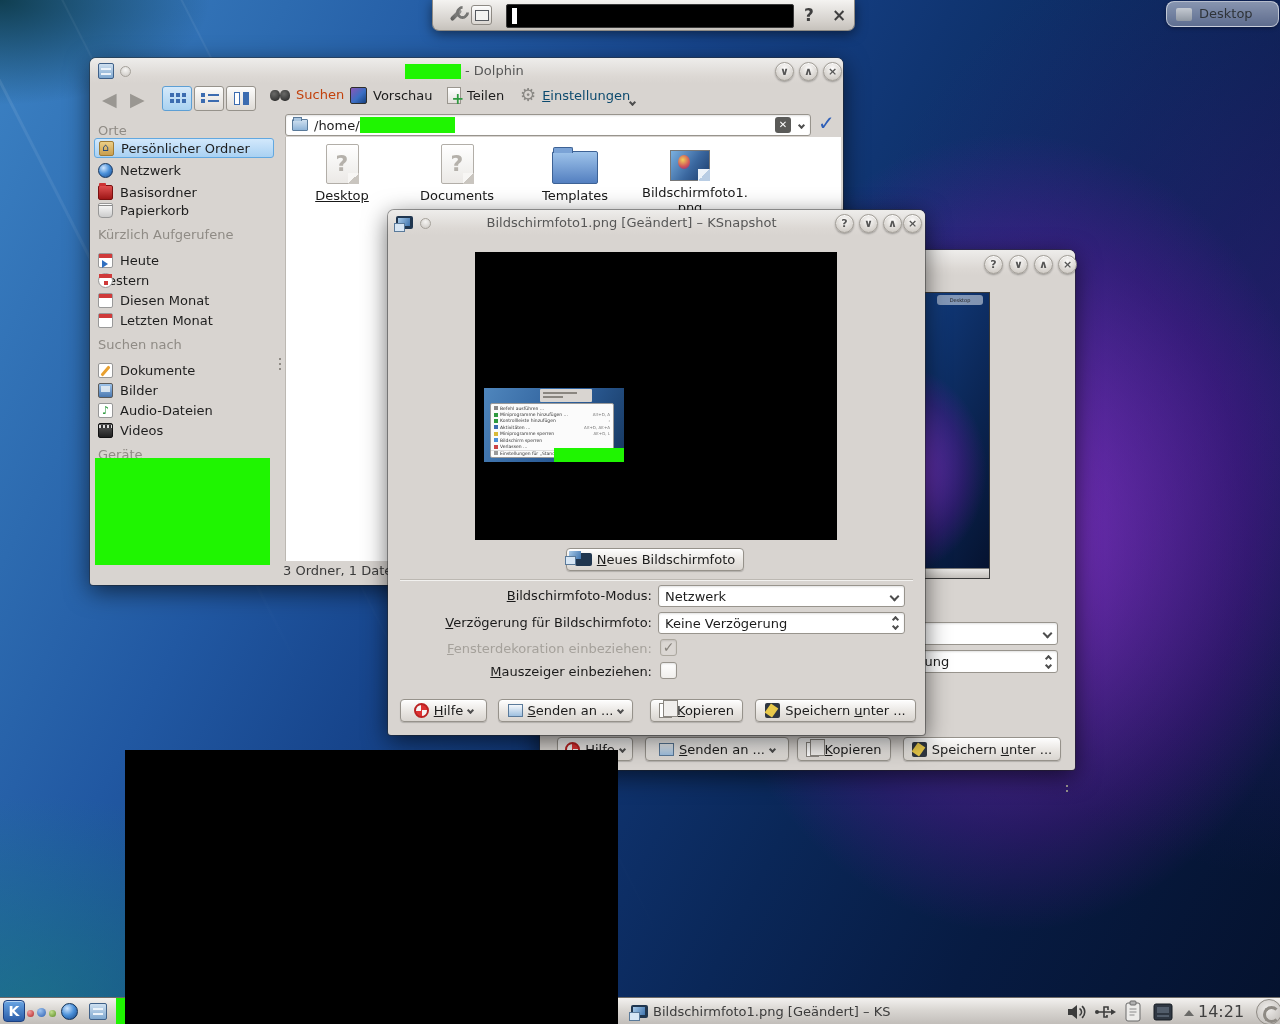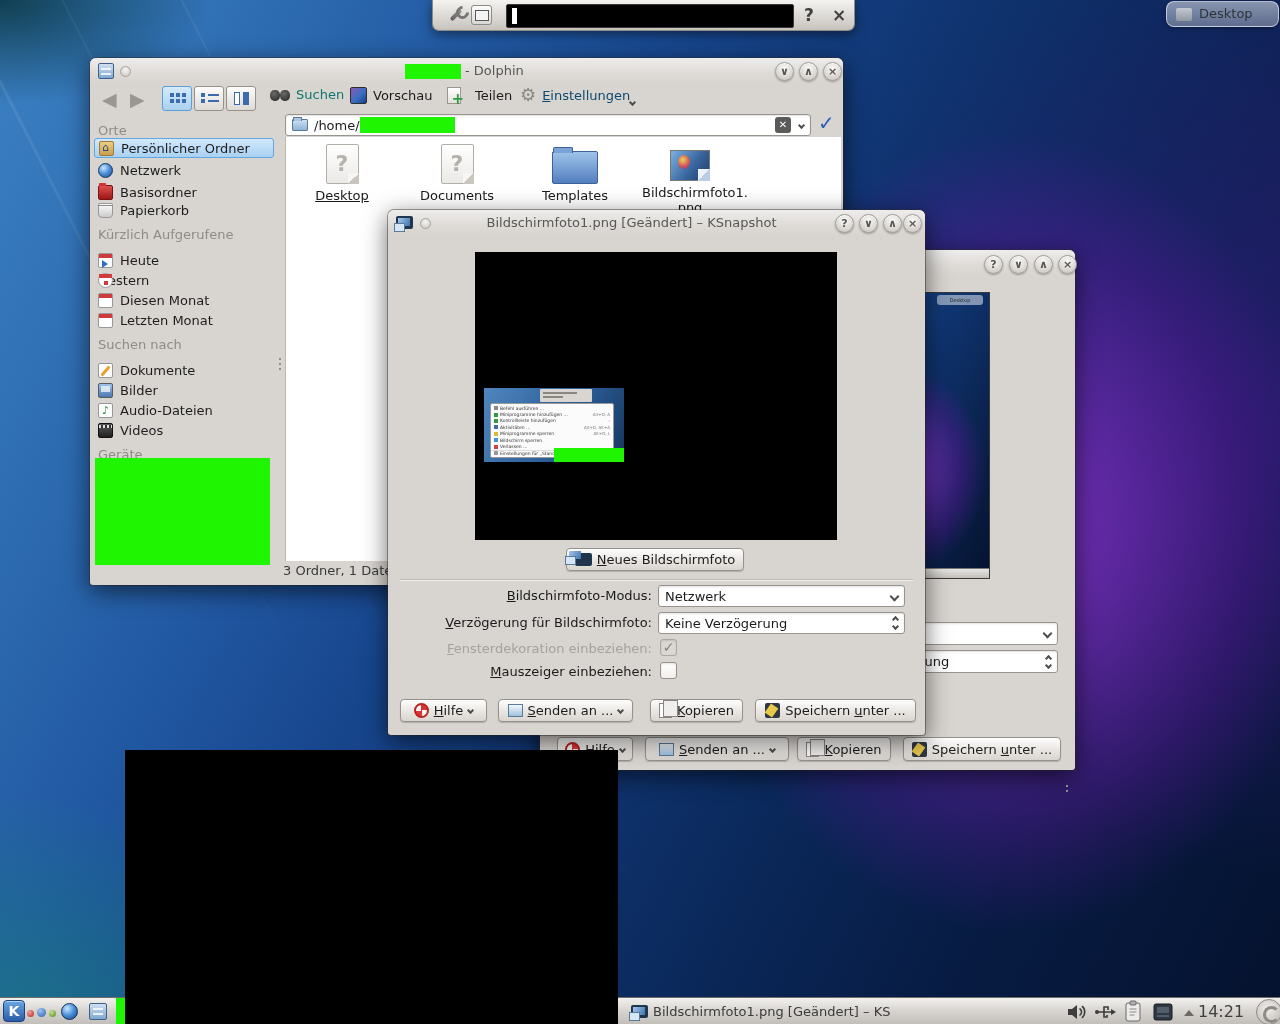--- a/index.html
+++ b/index.html
@@ -273,27 +273,27 @@
       <span class="vb-grid"></span>
     </div>
   <div class="vbtn" style="left:104px; top:28px;">
       <span class="vb-list"></span>
     </div>
   <div class="vbtn" style="left:136px; top:28px;">
       <span class="vb-col"></span>
     </div>
   <div style="position:absolute; left:180px; top:29px; display:flex; align-items:center; gap:6px;">
     <span class="binoc"></span>
-    <span style="font-size:13px; color:#0f766e;">Suchen</span>
+    <span style="font-size:13px; color:#c2410c;">Suchen</span>
   </div>
   <div style="position:absolute; left:260px; top:29px; display:flex; align-items:center; gap:6px;">
     <span class="ico-preview"></span>
     <span style="font-size:13px; color:#1c1c1c;">Vorschau</span>
   </div>
-  <div style="position:absolute; left:357px; top:29px; display:flex; align-items:center; gap:14px;">
+  <div style="position:absolute; left:357px; top:29px; display:flex; align-items:center; gap:6px;">
     <span class="ico-share"></span>
     <span style="font-size:13px; color:#1c1c1c;">Teilen</span>
   </div>
   <div style="position:absolute; left:430px; top:28px; display:flex; align-items:center; gap:6px;">
     <span class="gear">⚙</span>
     <span class="accel" style="font-size:13px; color:#0c4a6e;">Einstellungen</span>
   </div>
   <span class="chev sm" style="position:absolute; left:540px; top:42px;"></span>
 
   <div class="field" style="left:195px; top:56px; width:526px; height:22px;">

